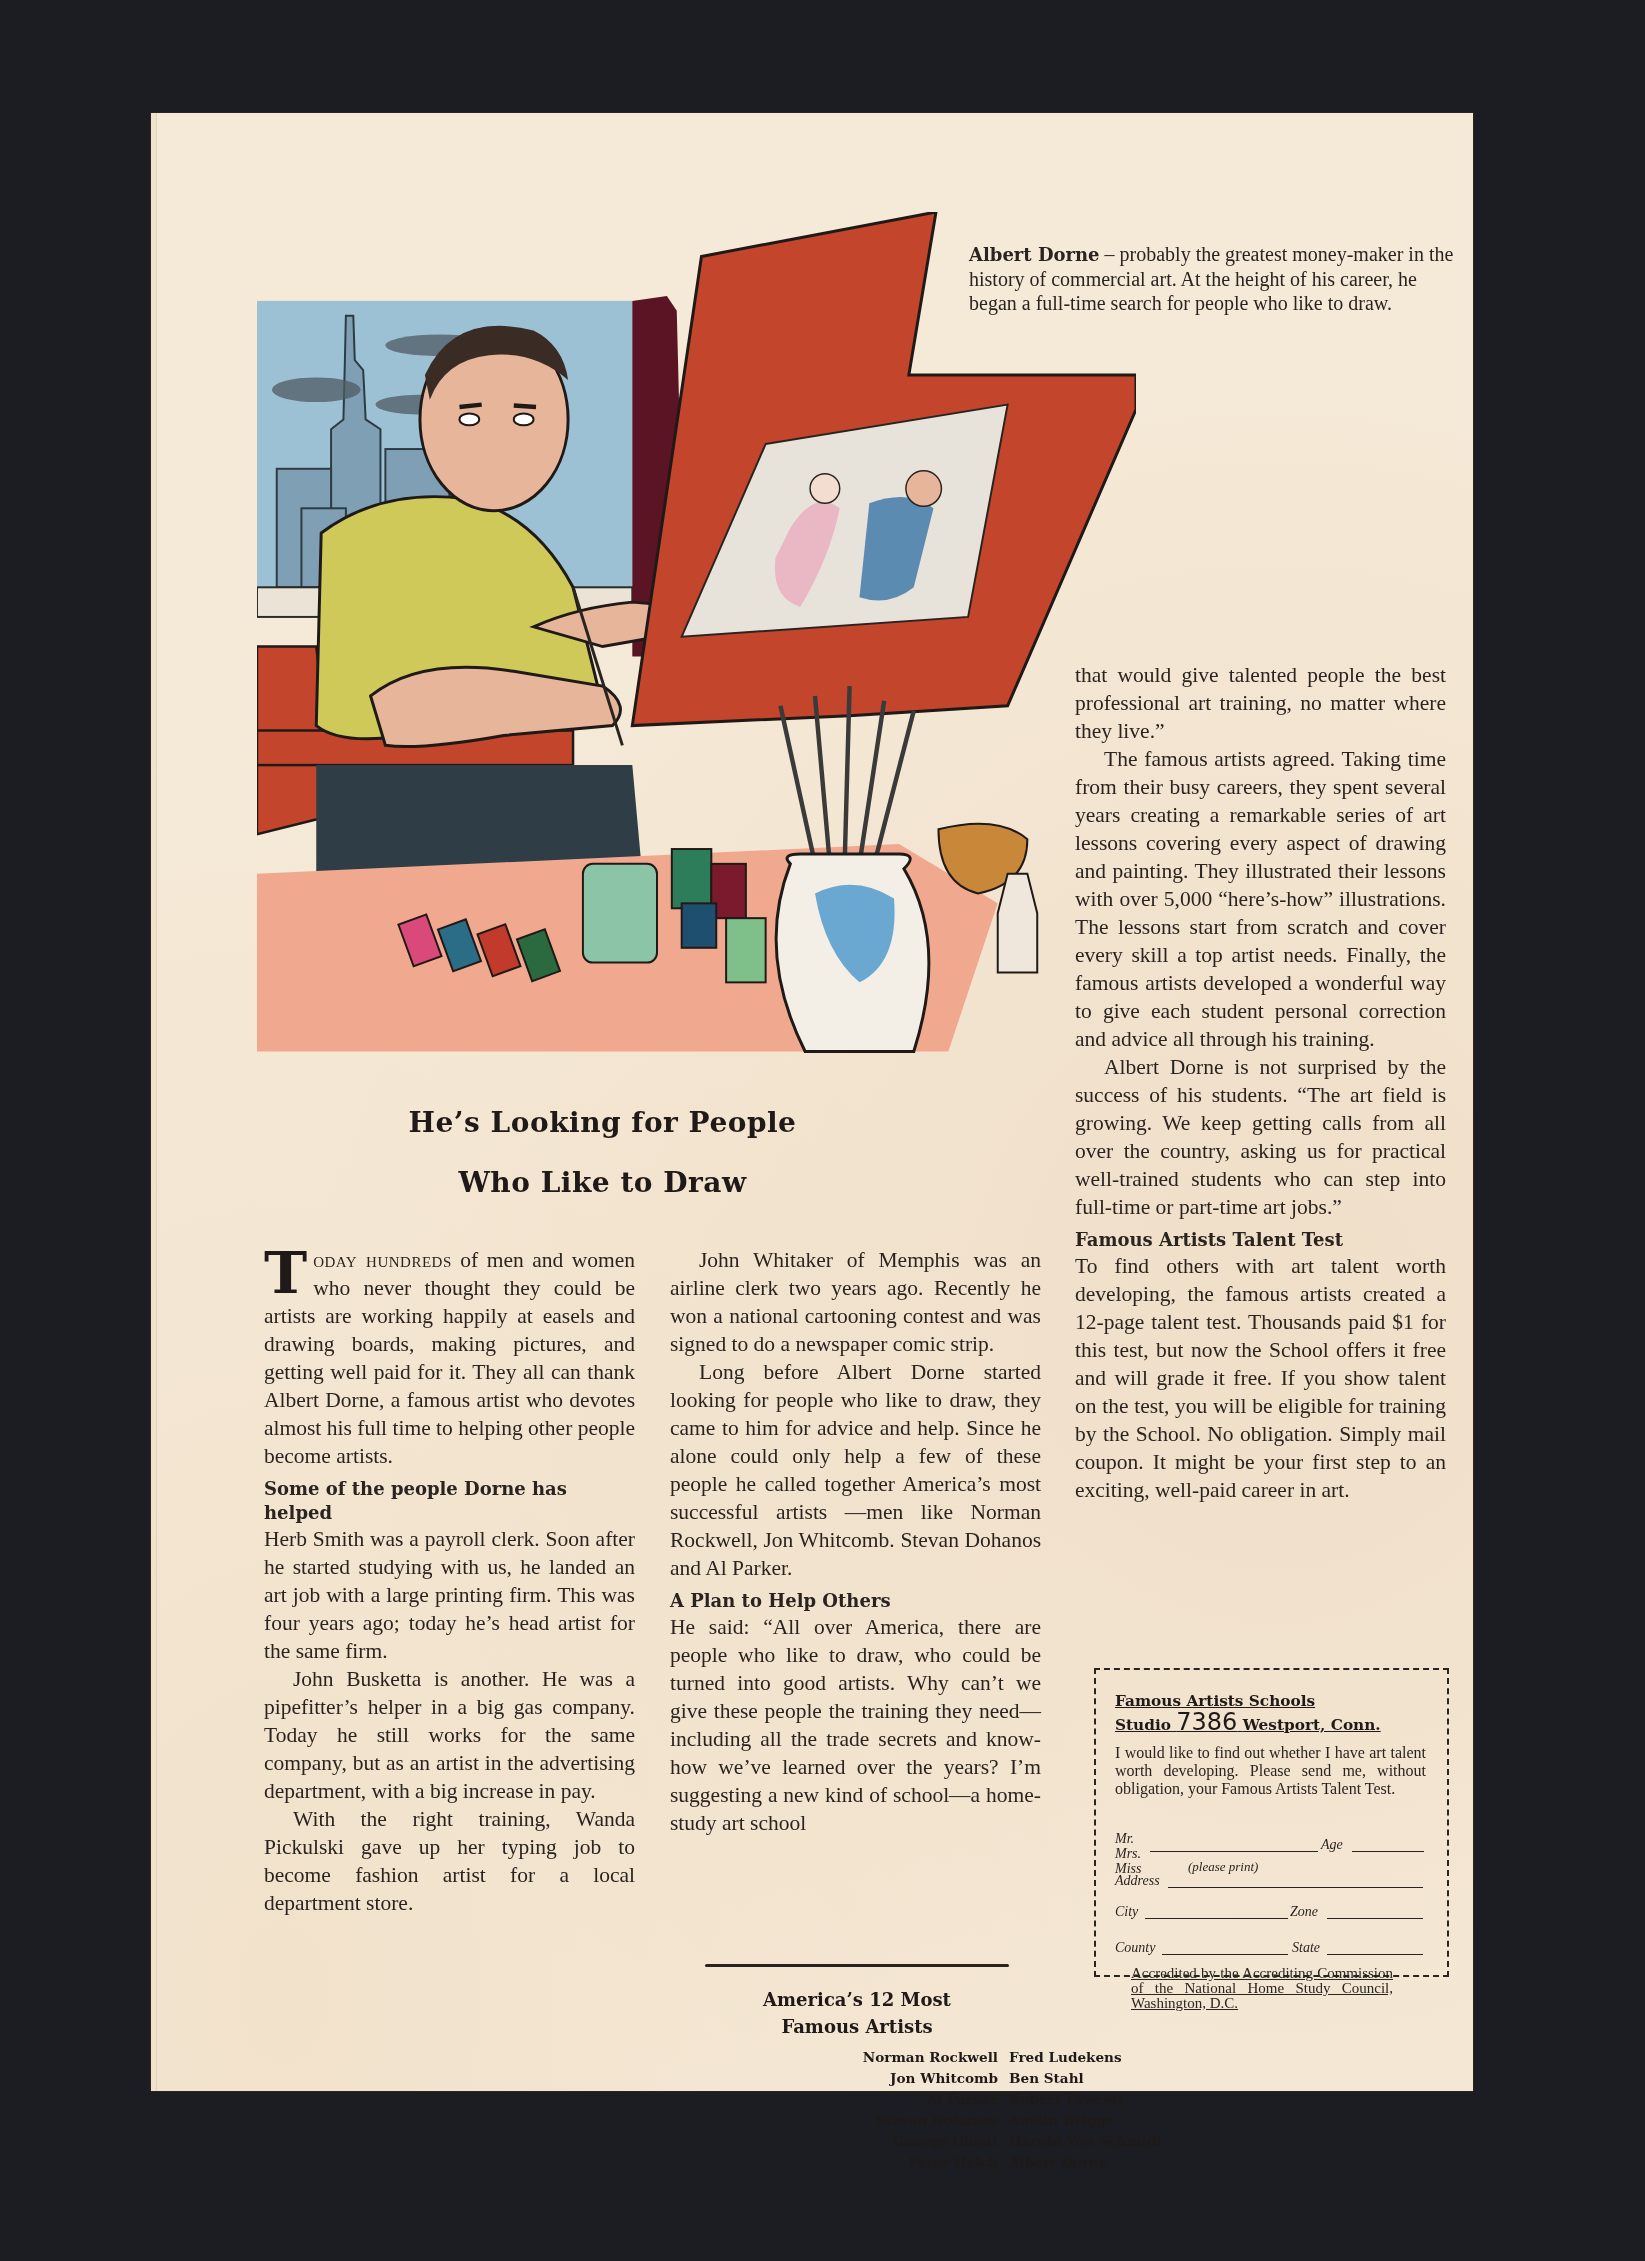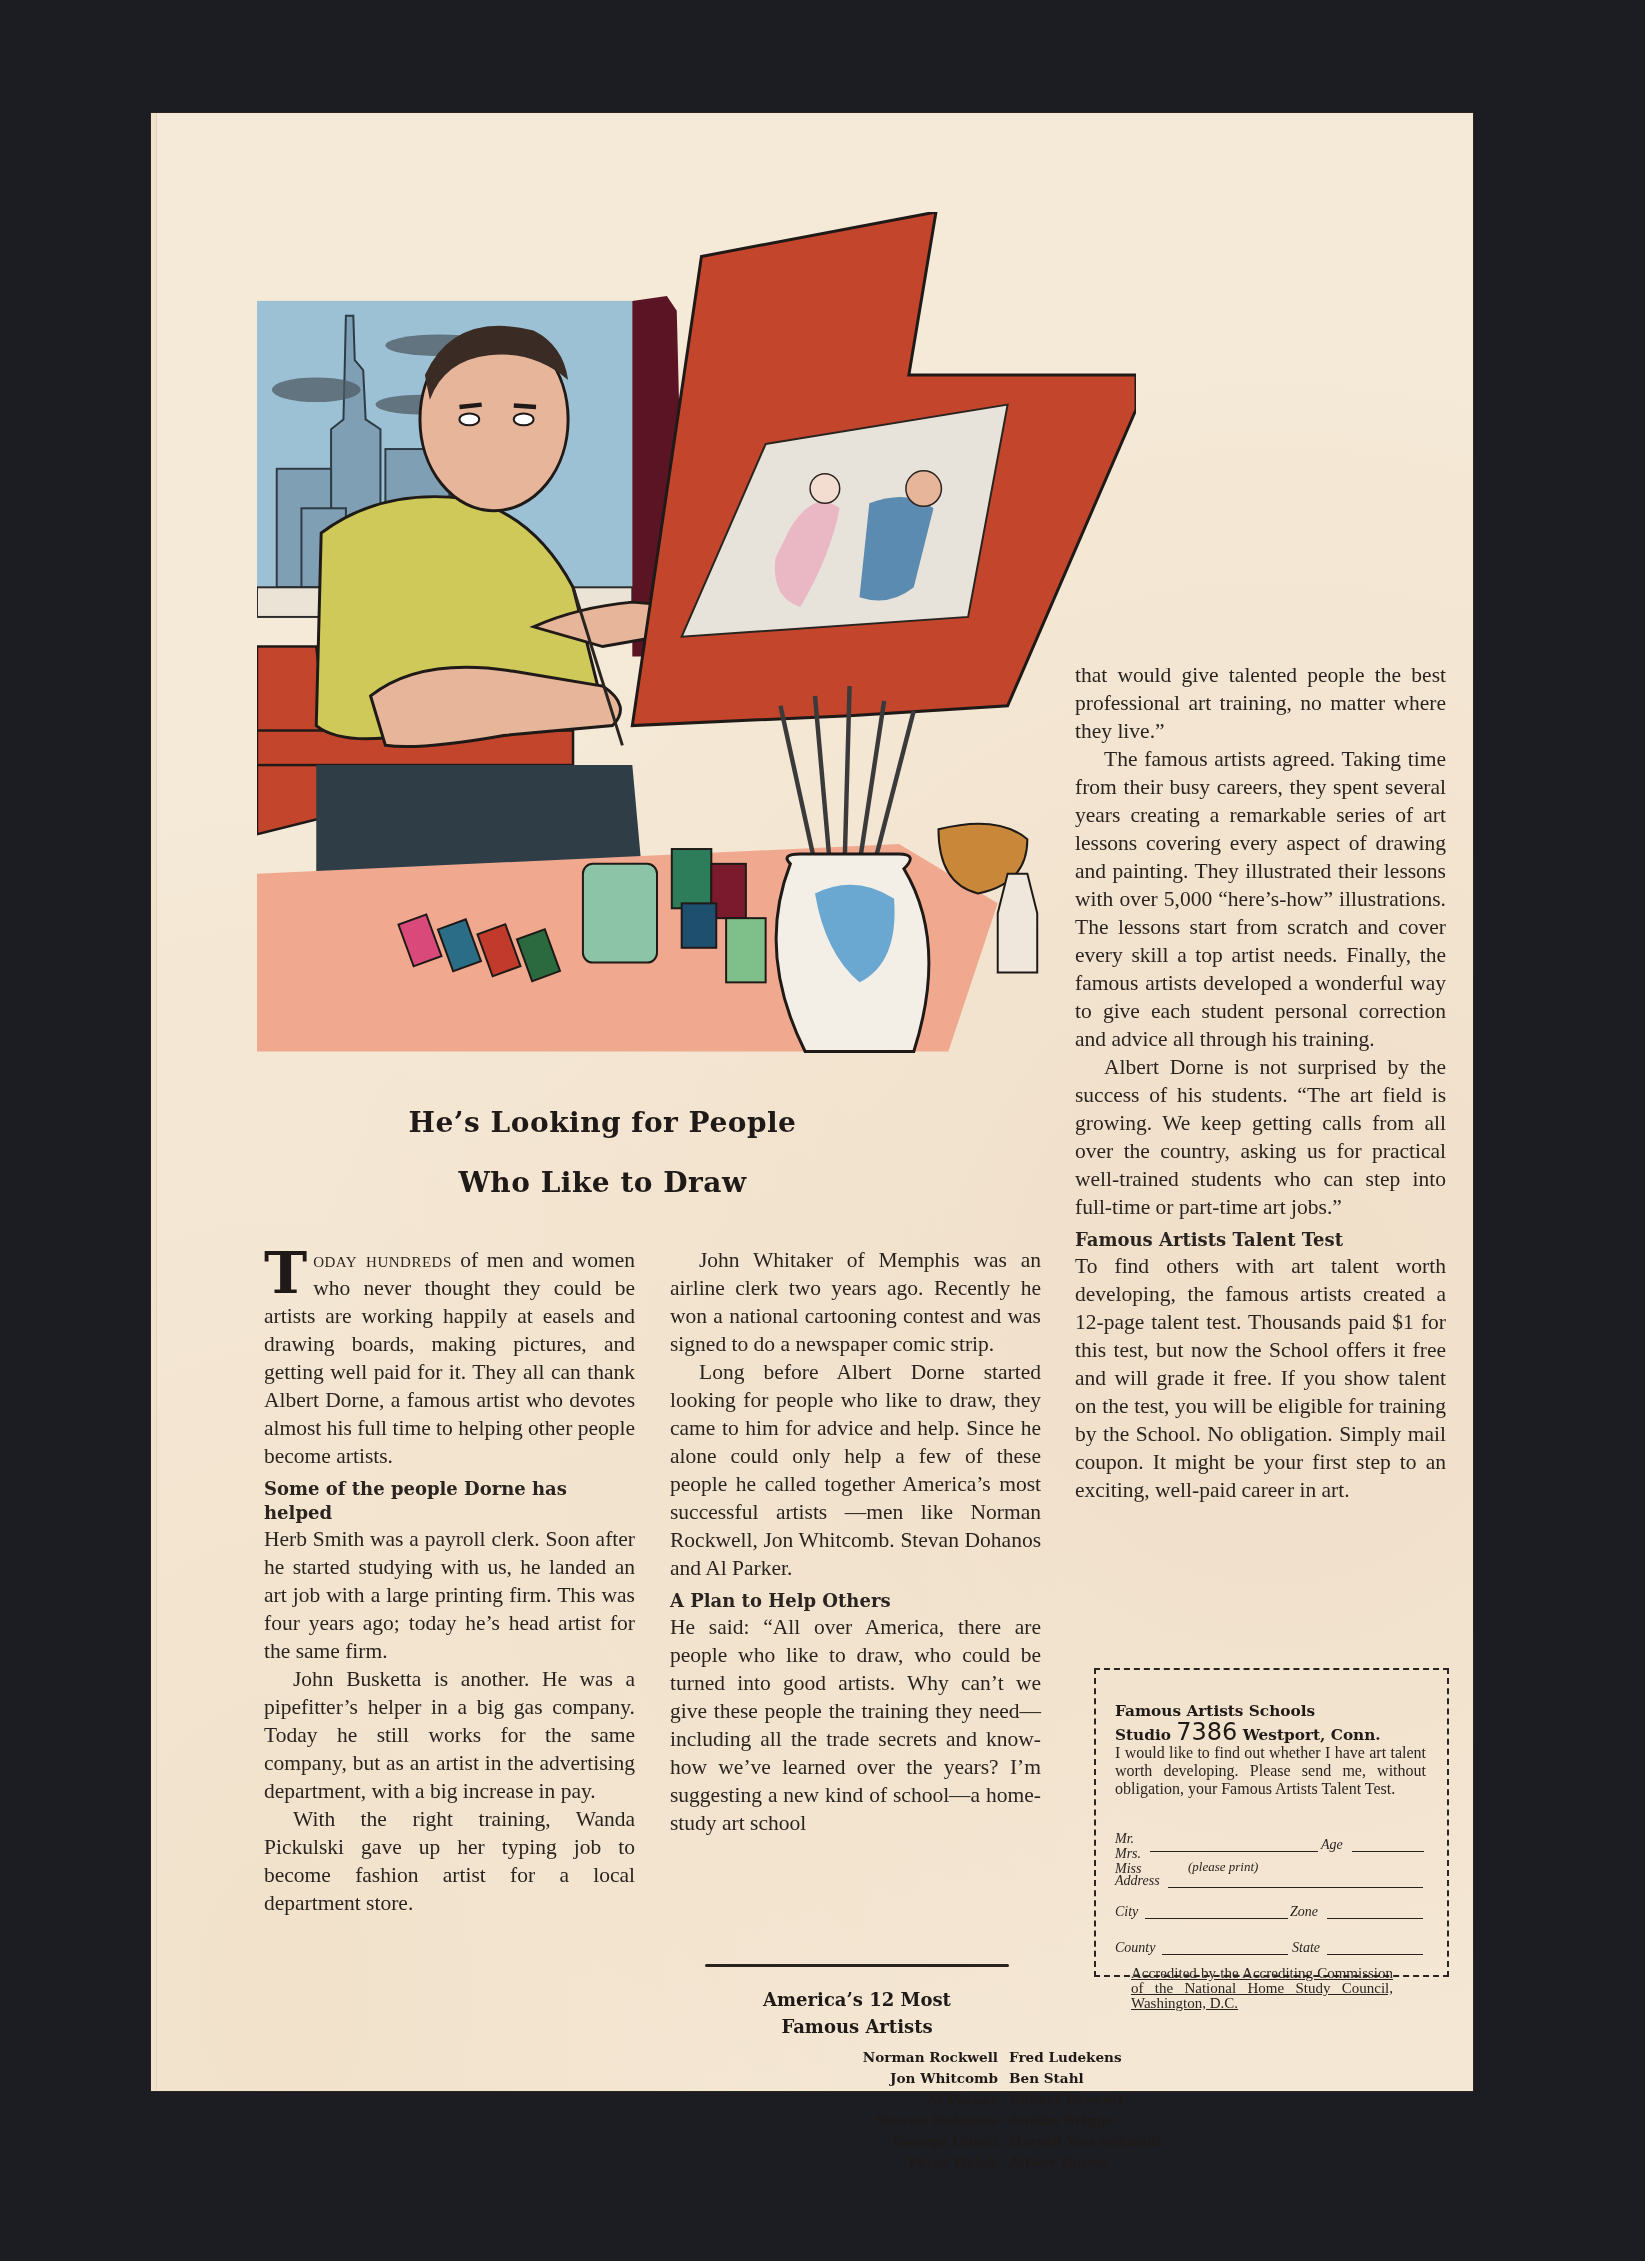--- a/index.html
+++ b/index.html
@@ -89,23 +89,23 @@
   }
   .artists-grid .left { text-align: right; padding-right: 11px; white-space: nowrap; }
   .artists-grid .right { text-align: left; white-space: nowrap; }
 
   
   .coupon {
     position: absolute; left: 943px; top: 1555px; width: 351px; height: 305px;
     border: 2.5px dashed #2a2420;
   }
   .coupon-head {
-    position: absolute; left: 19px; top: 31px; width: 316px;
+    position: absolute; left: 19px; top: 21px; width: 316px;
     font-family: "DejaVu Serif", serif; font-weight: bold;
-    font-size: 15.3px; line-height: 21px; color: #1f1a17;
+    font-size: 15.3px; line-height: 21px; color: #1f1a17; text-decoration: underline;
   }
   .coupon-head .studio-no {
     font-family: "DejaVu Sans", sans-serif; font-weight: normal; font-size: 24px;
   }
   .coupon-text {
     position: absolute; left: 19px; top: 74px; width: 311px;
     font-size: 16px; line-height: 18px; text-align: justify;
   }
   .field-row {
     position: absolute; left: 19px; width: 309px; height: 20px;
@@ -207,20 +207,23 @@
         <line x1="1250" y1="1320" x2="1330" y2="1010"></line>
       </g>
 
       <path d="M1080,1320 Q1060,1300 1100,1300 L1300,1300 Q1340,1300 1310,1330 Q1400,1480 1330,1700 L1110,1700 Q1010,1500 1080,1320 Z" fill="#f3efe6" stroke="#1f1a17" stroke-width="6"></path>
       <path d="M1130,1380 Q1210,1340 1290,1390 Q1300,1520 1220,1560 Q1150,1500 1130,1380 Z" fill="#6aa8d2"></path>
 
       <path d="M1520,1340 L1560,1340 L1580,1420 L1580,1540 L1500,1540 L1500,1420 Z" fill="#efe7dc" stroke="#1f1a17" stroke-width="4"></path>
     </svg>
   </div>
 
+  <div class="caption">
+    <span class="cap-name">Albert Dorne</span><span> – probably the greatest money-maker in the history of commercial art. At the height of his career, he began a full-time search for people who like to draw.</span>
+  </div>
 
   <div class="headline">
     <div>He’s Looking for People</div>
     <div>Who Like to Draw</div>
   </div>
 
   <div class="col col-1">
     <p><span class="dropcap">T</span><span class="smallcaps">oday hundreds</span><span> of men and women who never thought they could be artists are working happily at easels and drawing boards, making pictures, and getting well paid for it. They all can thank Albert Dorne, a famous artist who devotes almost his full time to helping other people become artists.</span></p>
     <div class="subhead">Some of the people Dorne has helped</div>
     <p>Herb Smith was a payroll clerk. Soon after he started studying with us, he landed an art job with a large printing firm. This was four years ago; today he’s head artist for the same firm.</p>

